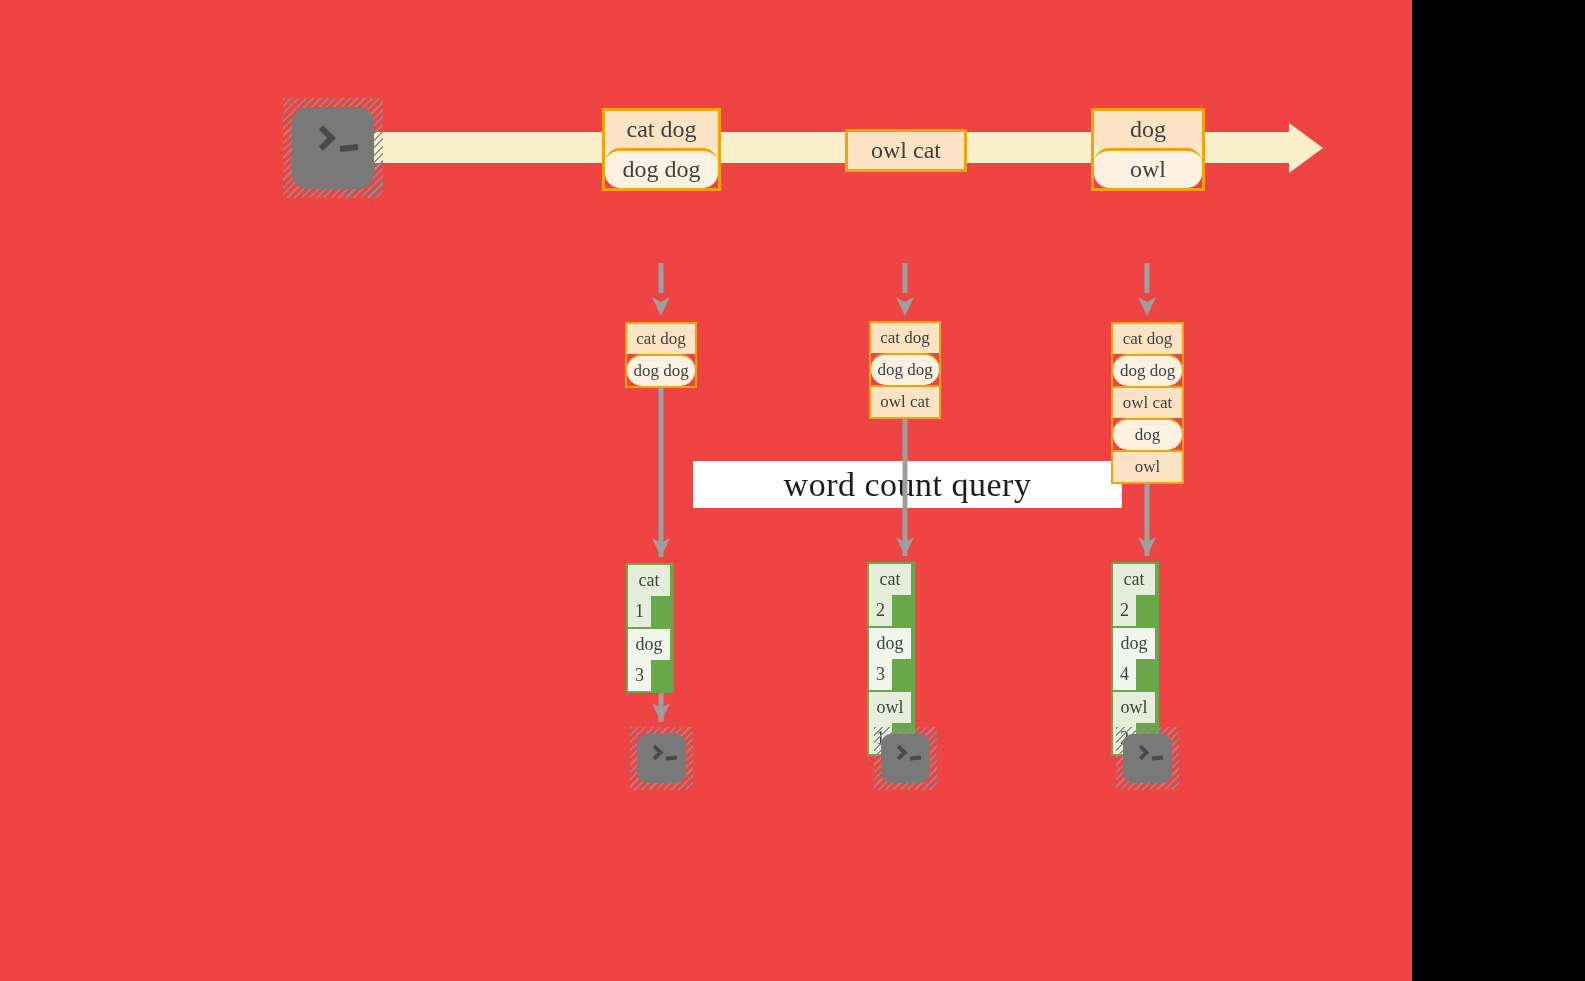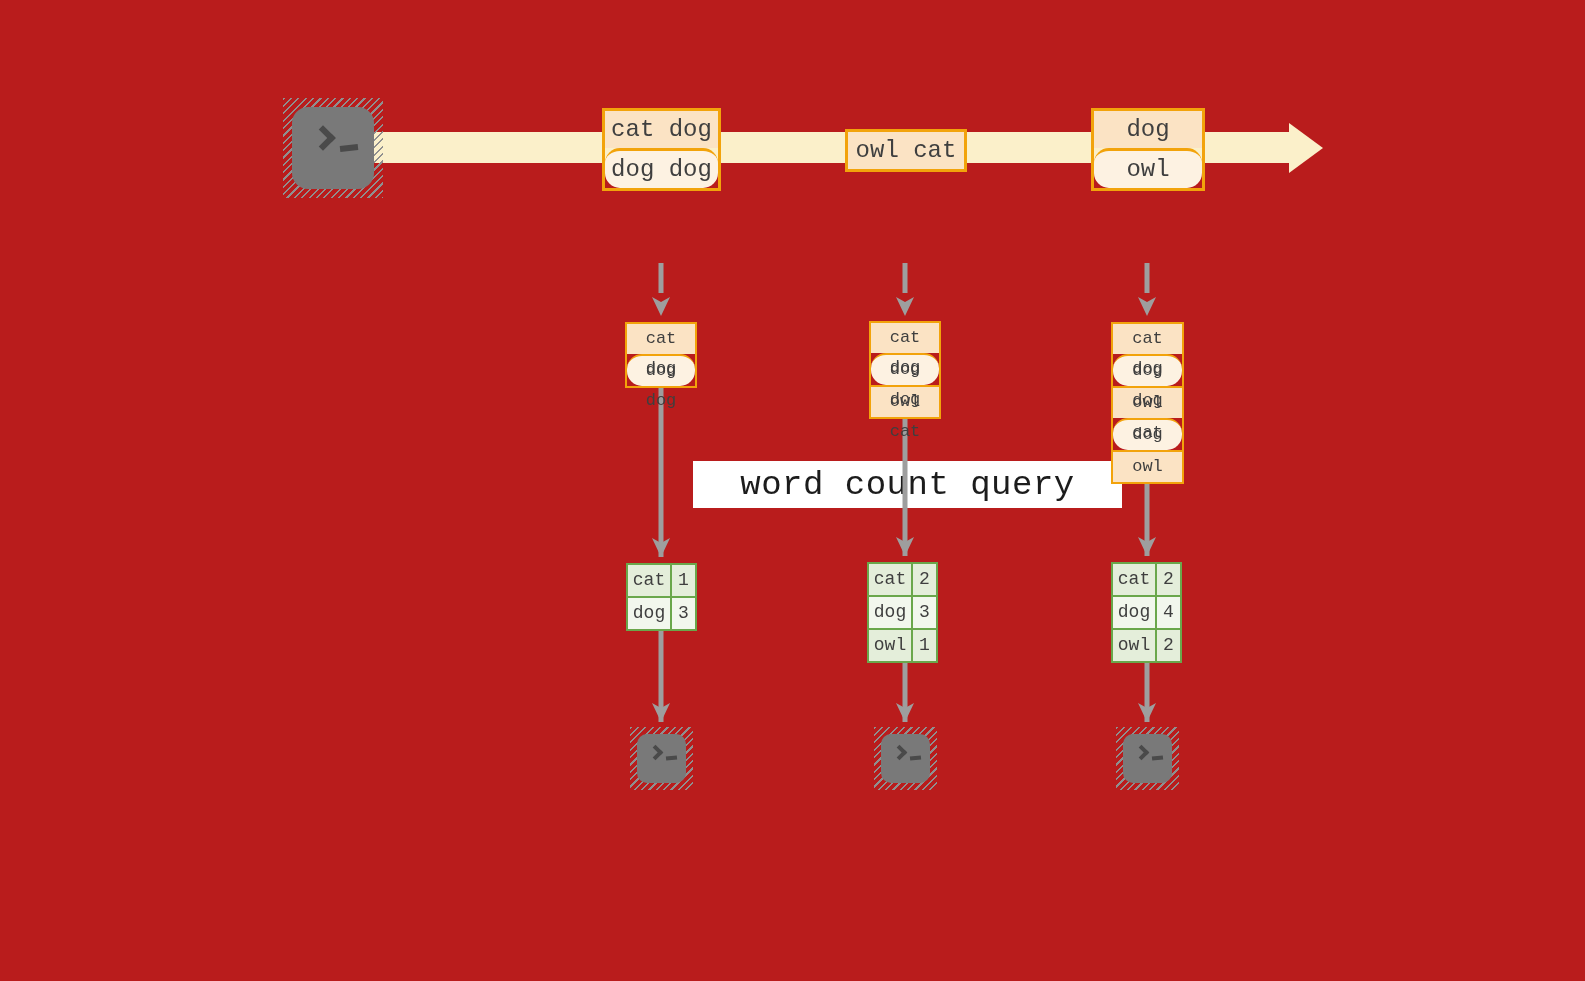--- a/index.html
+++ b/index.html
@@ -1,18 +1,18 @@
 <!DOCTYPE html>
 <html><head>
 <meta charset="utf-8">
 <style>
   html,body { margin:0; padding:0; background:#000; }
   #stage {
-    position:relative; width:1585px; height:981px; background:#b91c1c;
-    font-family:Liberation Mono, monospace; overflow:hidden;
+    position:relative; width:1412px; height:981px; background:#ef4444;
+    font-family:Liberation Serif, serif; overflow:hidden;
   }
   
   .band { position:absolute; left:374px; top:132px; width:916px; height:31px;
           background:#fbf0ca; z-index:1; }
   .band-head { position:absolute; left:1289px; top:123px; width:0; height:0; z-index:1;
           border-top:25px solid transparent; border-bottom:25px solid transparent;
           border-left:34px solid #fbf0ca; }
   
   .term { position:absolute; z-index:3;
           background:repeating-linear-gradient(135deg,#8f8f8f 0 1.6px,rgba(0,0,0,0) 1.6px 5.2px); }
@@ -41,21 +41,21 @@
   .ostack .cell + .cell { border-top:2px solid #f2a30b; }
   .c-dark  { background:#fbe3c4; }
   .c-light { background:#fdf2e2;border-radius:15px; }
   
   .qbar { position:absolute; left:693px; top:461px; width:429px; height:47px;
           background:#ffffff; z-index:1; display:flex; align-items:center; justify-content:center; }
   .qbar span { font-size:34px; color:#1c1c1c; letter-spacing:0.5px; }
   
   .wtable { position:absolute; border:2px solid #6aa74b; z-index:3; box-sizing:border-box;
             color:#3f3f3f; background:#6aa74b; }
-  .wrow { display:flex; }
+  .wrow { display:flex;flex-direction:column; }
   .wrow + .wrow { border-top:2px solid #6aa74b; }
   .wcell { height:31px; line-height:31px; font-size:18px; text-align:center; }
   .w-word { width:42px; border-right:2px solid #6aa74b; }
   .w-count { width:23px; }
   .g-dark  { background:#e4eeda; }
   .g-light { background:#f2f7ed; }
   
   svg.lines { position:absolute; left:0; top:0; z-index:2; }
 </style>
 </head>

